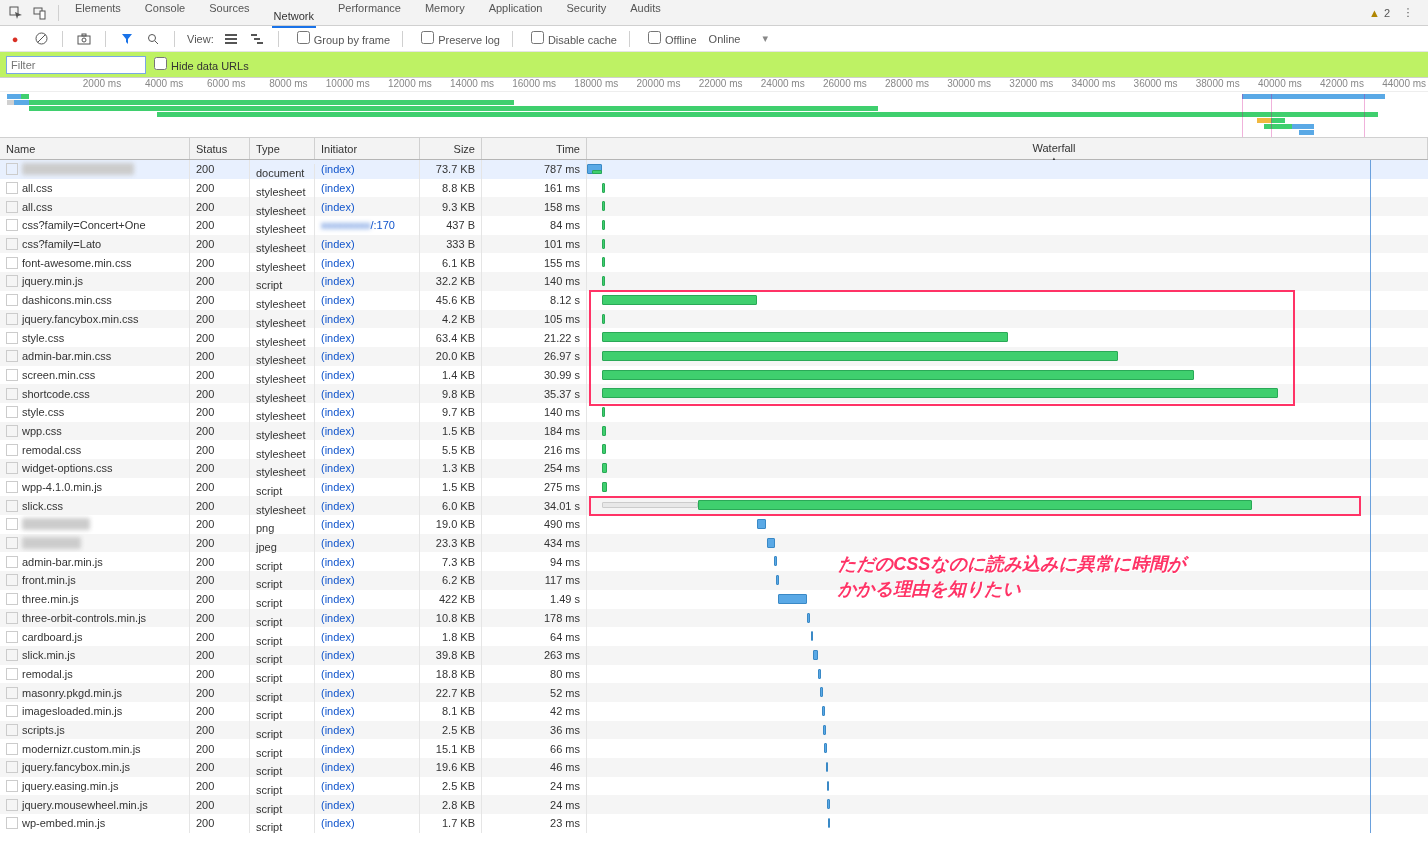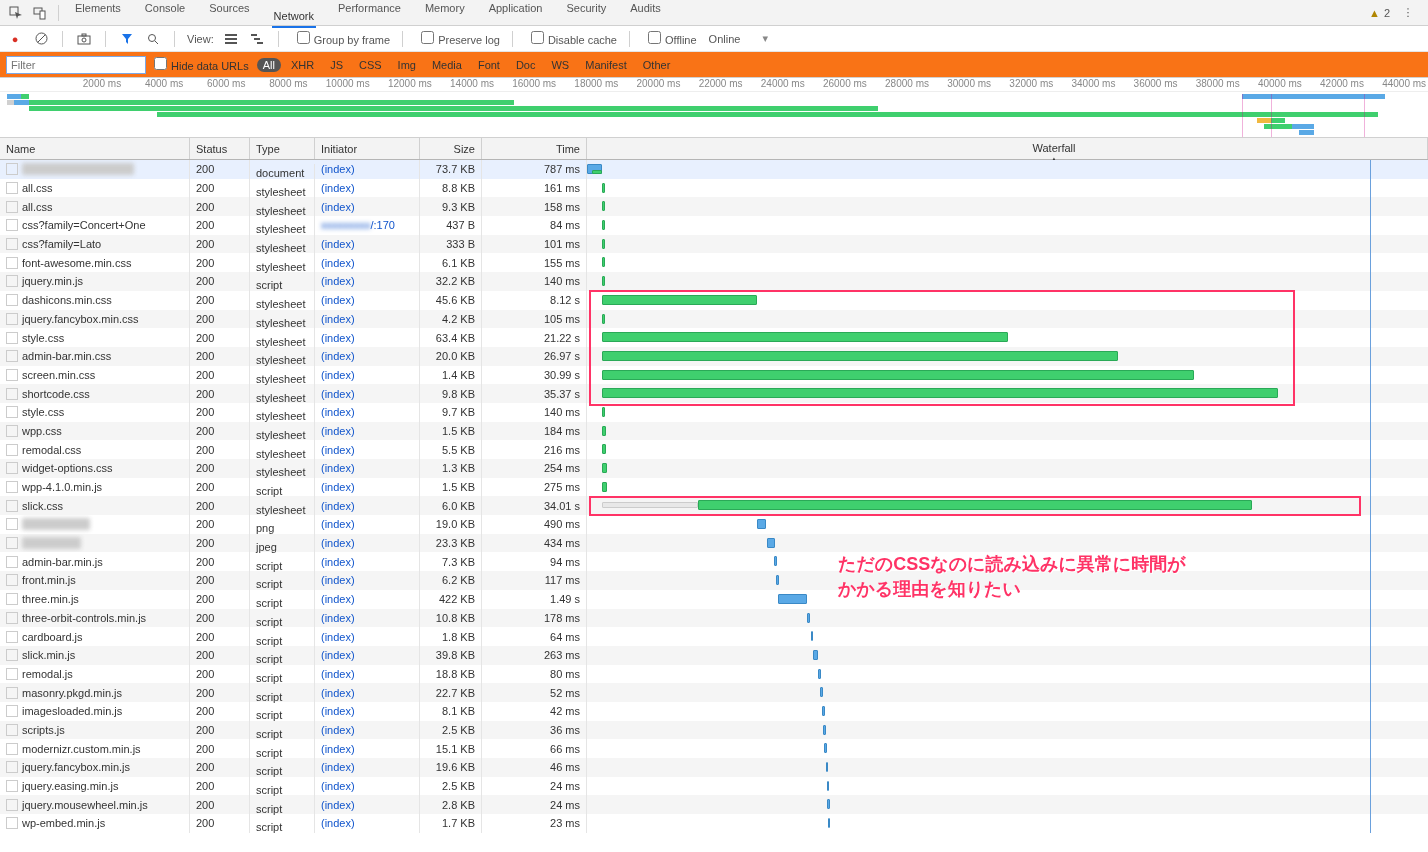--- a/index.html
+++ b/index.html
@@ -13,21 +13,21 @@
   .tabbar .spacer { flex:1; }
   .tabbar .warn { display:flex; align-items:center; gap:4px; color:#555; }
   .tabbar .warnicon { color:#b08500; }
   
   .toolbar1 { display:flex; align-items:center; height:26px; padding:0 6px; border-bottom:1px solid #e5e5e5; background:#fff; gap:8px; font-size:11px; color:#555;}
   .toolbar1 .iconbtn { width:18px; height:18px; display:flex; align-items:center; justify-content:center; color:#555;}
   .toolbar1 .rec { color:#d93025;}
   .toolbar1 .sep { width:1px; height:16px; background:#d0d0d0; margin:0 4px;}
   .toolbar1 input[type=checkbox]{ margin:0 4px 0 6px; }
   
-  .toolbar2 { display:flex; align-items:center; height:26px; padding:0 6px; border-bottom:1px solid #d0d0d0; background:#f97316; gap:8px; font-size:11px; color:#333;}
+  .toolbar2 { display:flex; align-items:center; height:26px; padding:0 6px; border-bottom:1px solid #d0d0d0; background:#bef264; gap:8px; font-size:11px; color:#333;}
   .toolbar2 .filter { width:140px; height:18px; border:1px solid #7aa7e6; padding:0 4px; font-size:11px; outline:none; color:#888;}
   .toolbar2 input[type=checkbox]{ margin-right:4px;}
   .toolbar2 .chips { display:flex; gap:4px; align-items:center;}
   .toolbar2 .chip { padding:1px 6px; border-radius:7px; font-size:11px; color:#333; cursor:pointer;}
   .toolbar2 .chip.sel { background:#555; color:#fff;}
   
   .overview { position:relative; height:60px; border-bottom:1px solid #d0d0d0; background:#fff;}
   .overview .ticks { display:flex; height:14px; font-size:10px; color:#888; border-bottom:1px solid #eee; padding-left:61px;}
   .overview .ticks span { width:62.5px; text-align:right; padding-right:2px;}
   .overview .bars { position:absolute; top:16px; left:0; right:0; bottom:0;}
@@ -58,21 +58,21 @@
   .cell.size { width:62px; justify-content:flex-end;}
   .cell.time { width:105px; justify-content:flex-end;}
   .cell.waterfall { flex:1; position:relative; border-right:none;}
   .wfcontainer { position:absolute; inset:0;}
   .wfbar { position:absolute; top:4px; height:10px; border-radius:1px;}
   .wfbar.green { background:#3fcf6e; border:1px solid #2aa957;}
   .wfbar.blue { background:#5aa9e6; border:1px solid #3a89c6;}
   .wfbar.wait { background:#e8e8e8; border:1px solid #ccc; height:6px; top:6px;}
   
   .redbox { position:absolute; border:2px solid #f36; pointer-events:none;}
-  .annotation { position:absolute; color:#f36; font-size:18px; font-weight:bold; line-height:1.4; text-shadow:1px 1px 0 #fff;}
+  .annotation { position:absolute; color:#f36; font-size:18px; font-weight:bold; line-height:1.4; text-shadow:1px 1px 0 #fff;font-style:italic;}
   svg { display:block;}
 </style>
 </head>
 <body>
 
 <div class="tabbar">
   <span class="iconbtn">
       <svg width="14" height="14" viewBox="0 0 14 14">
         <rect x="1" y="1" width="8" height="8" fill="none" stroke="#555"></rect>
         <path d="M6 6 L13 9 L9 10 L8 13 Z" fill="#555"></path>
@@ -156,33 +156,20 @@
   <label><input type="checkbox" style=""><span>Disable cache</span></label>
   <div class="sep"></div>
   <label><input type="checkbox" style=""><span>Offline</span></label>
   <span style="margin-left:4px;">Online</span>
   <span style="margin-left:14px;color:#888;">▾</span>
 </div>
 
 <div class="toolbar2">
   <input class="filter" placeholder="Filter" style="">
   <label><input type="checkbox" style=""><span>Hide data URLs</span></label>
-  <div class="chips" id="chips">
-      <span class="chip sel">All</span>
-      <span class="chip">XHR</span>
-      <span class="chip">JS</span>
-      <span class="chip">CSS</span>
-      <span class="chip">Img</span>
-      <span class="chip">Media</span>
-      <span class="chip">Font</span>
-      <span class="chip">Doc</span>
-      <span class="chip">WS</span>
-      <span class="chip">Manifest</span>
-      <span class="chip">Other</span>
-    </div>
 </div>
 
 <div class="overview">
   <div class="ticks" id="ovticks">
       <span>2000 ms</span>
       <span>4000 ms</span>
       <span>6000 ms</span>
       <span>8000 ms</span>
       <span>10000 ms</span>
       <span>12000 ms</span>

